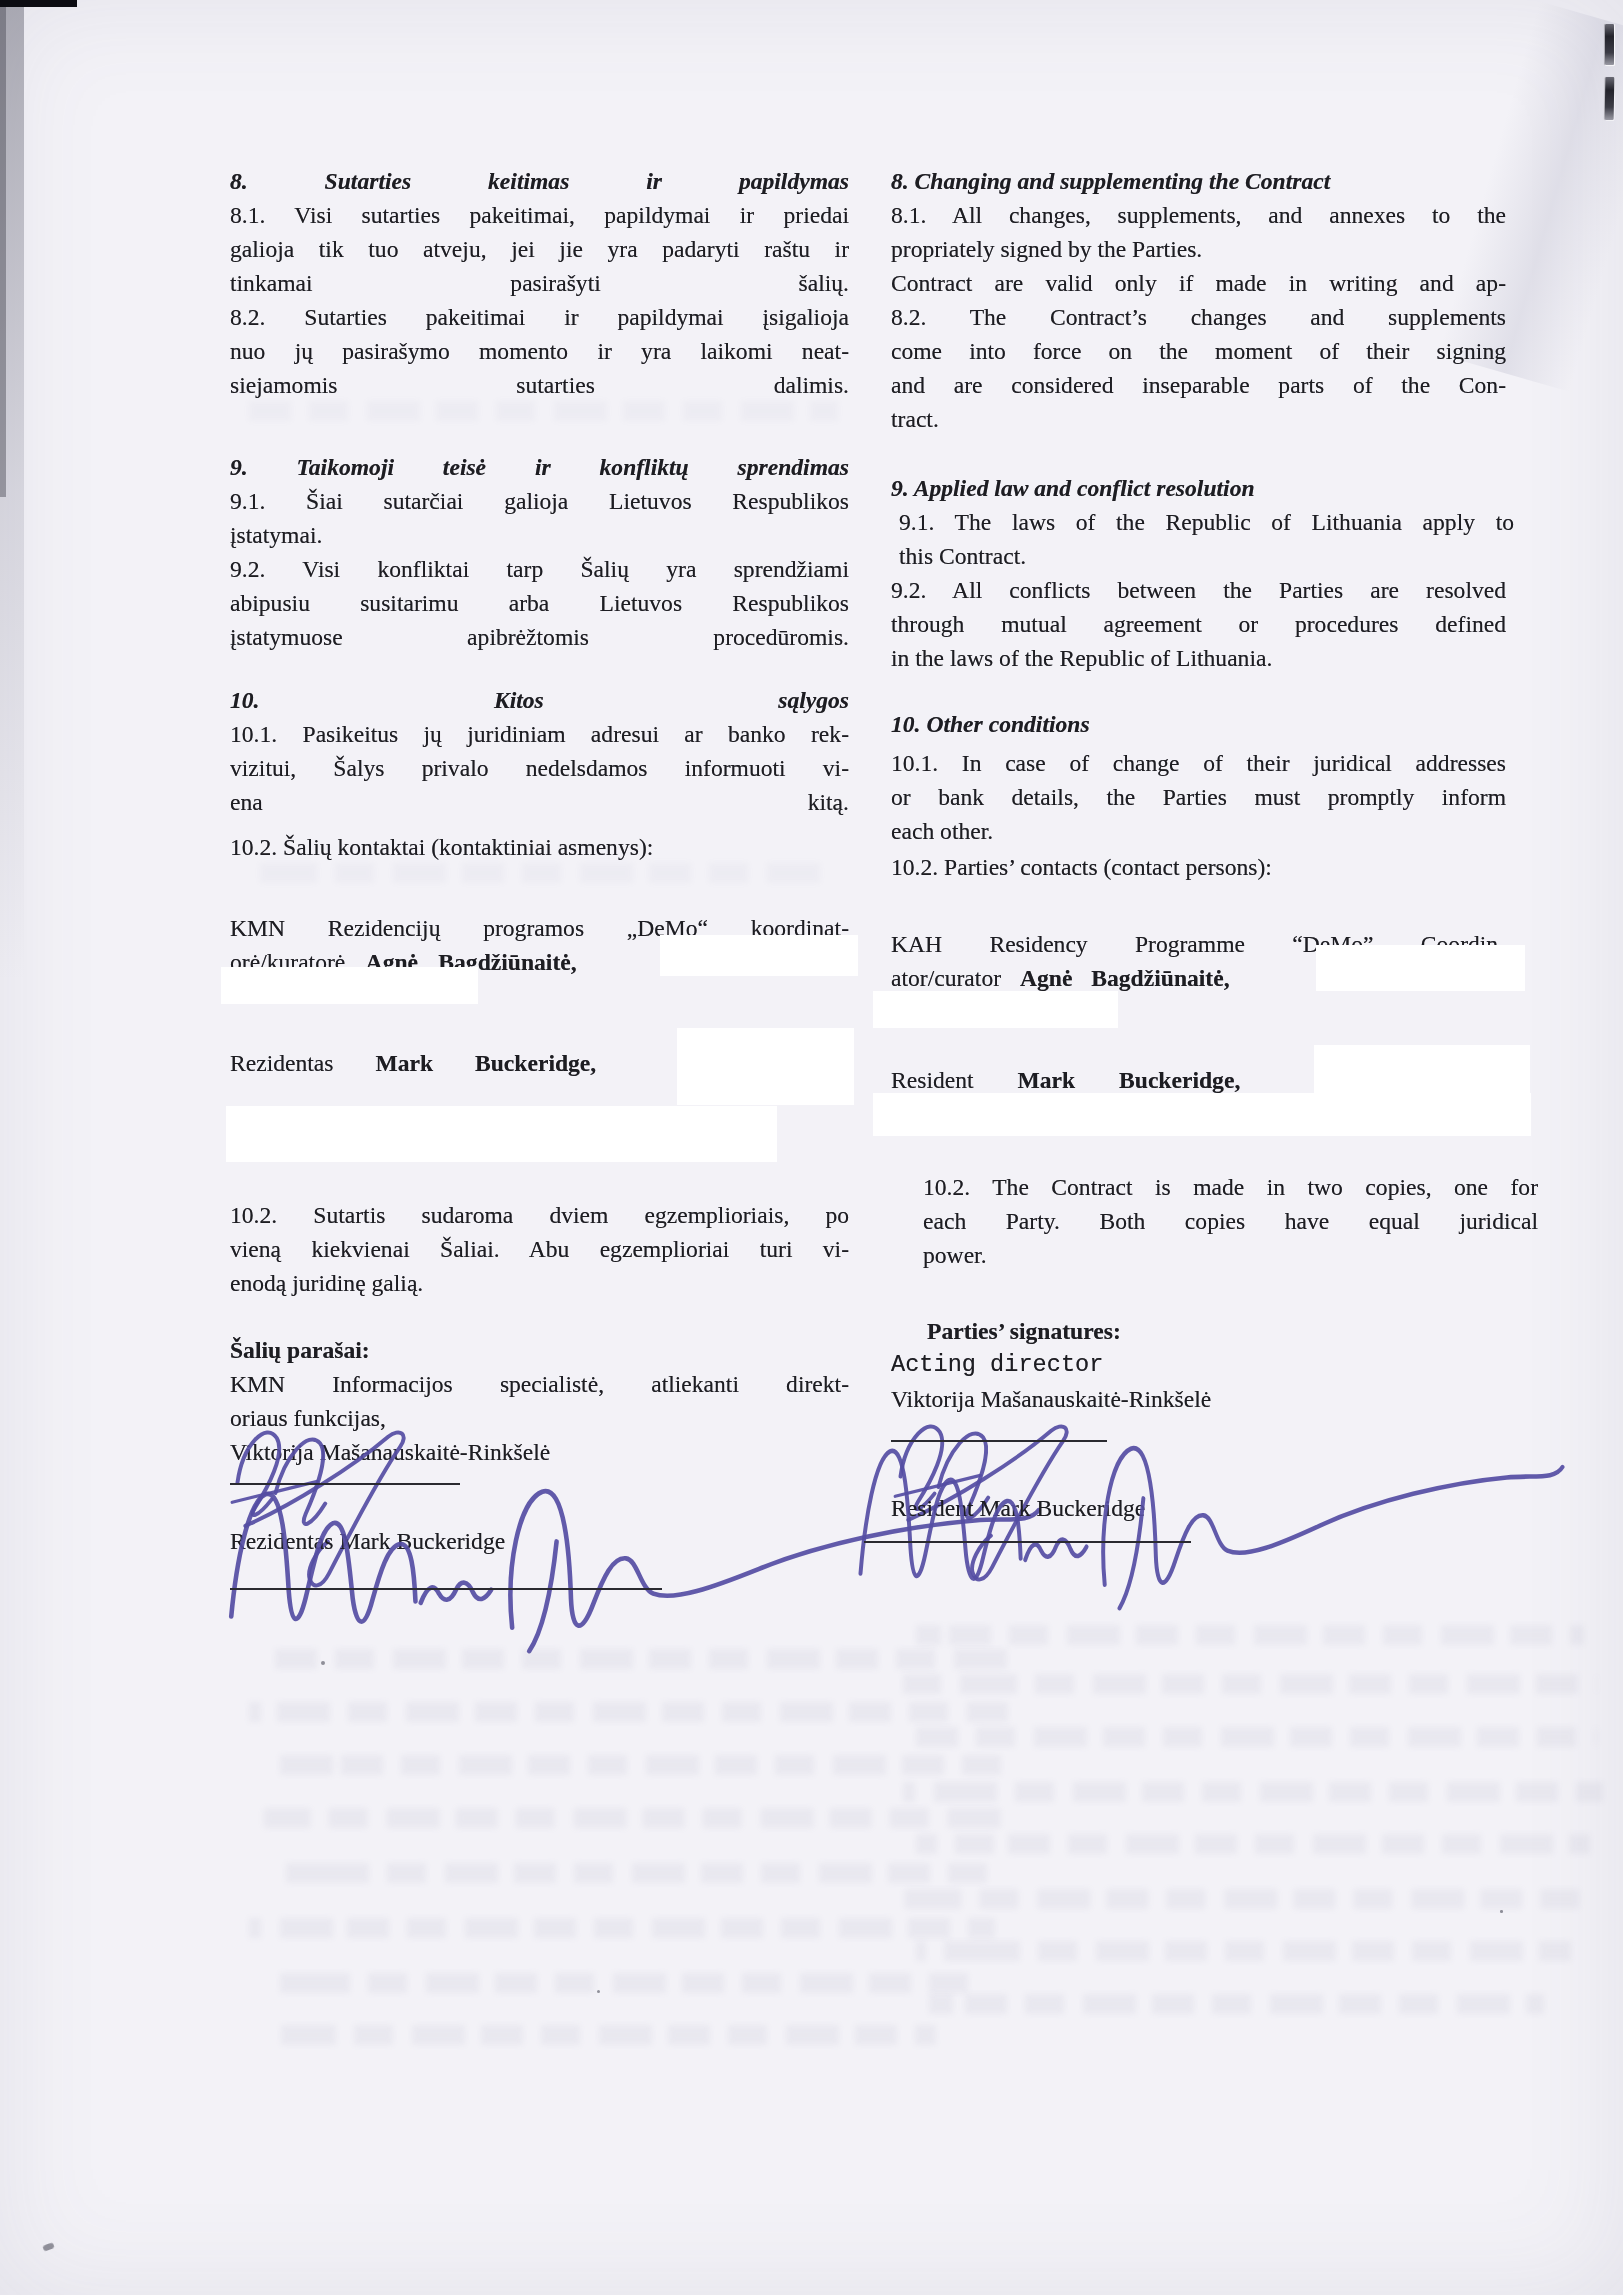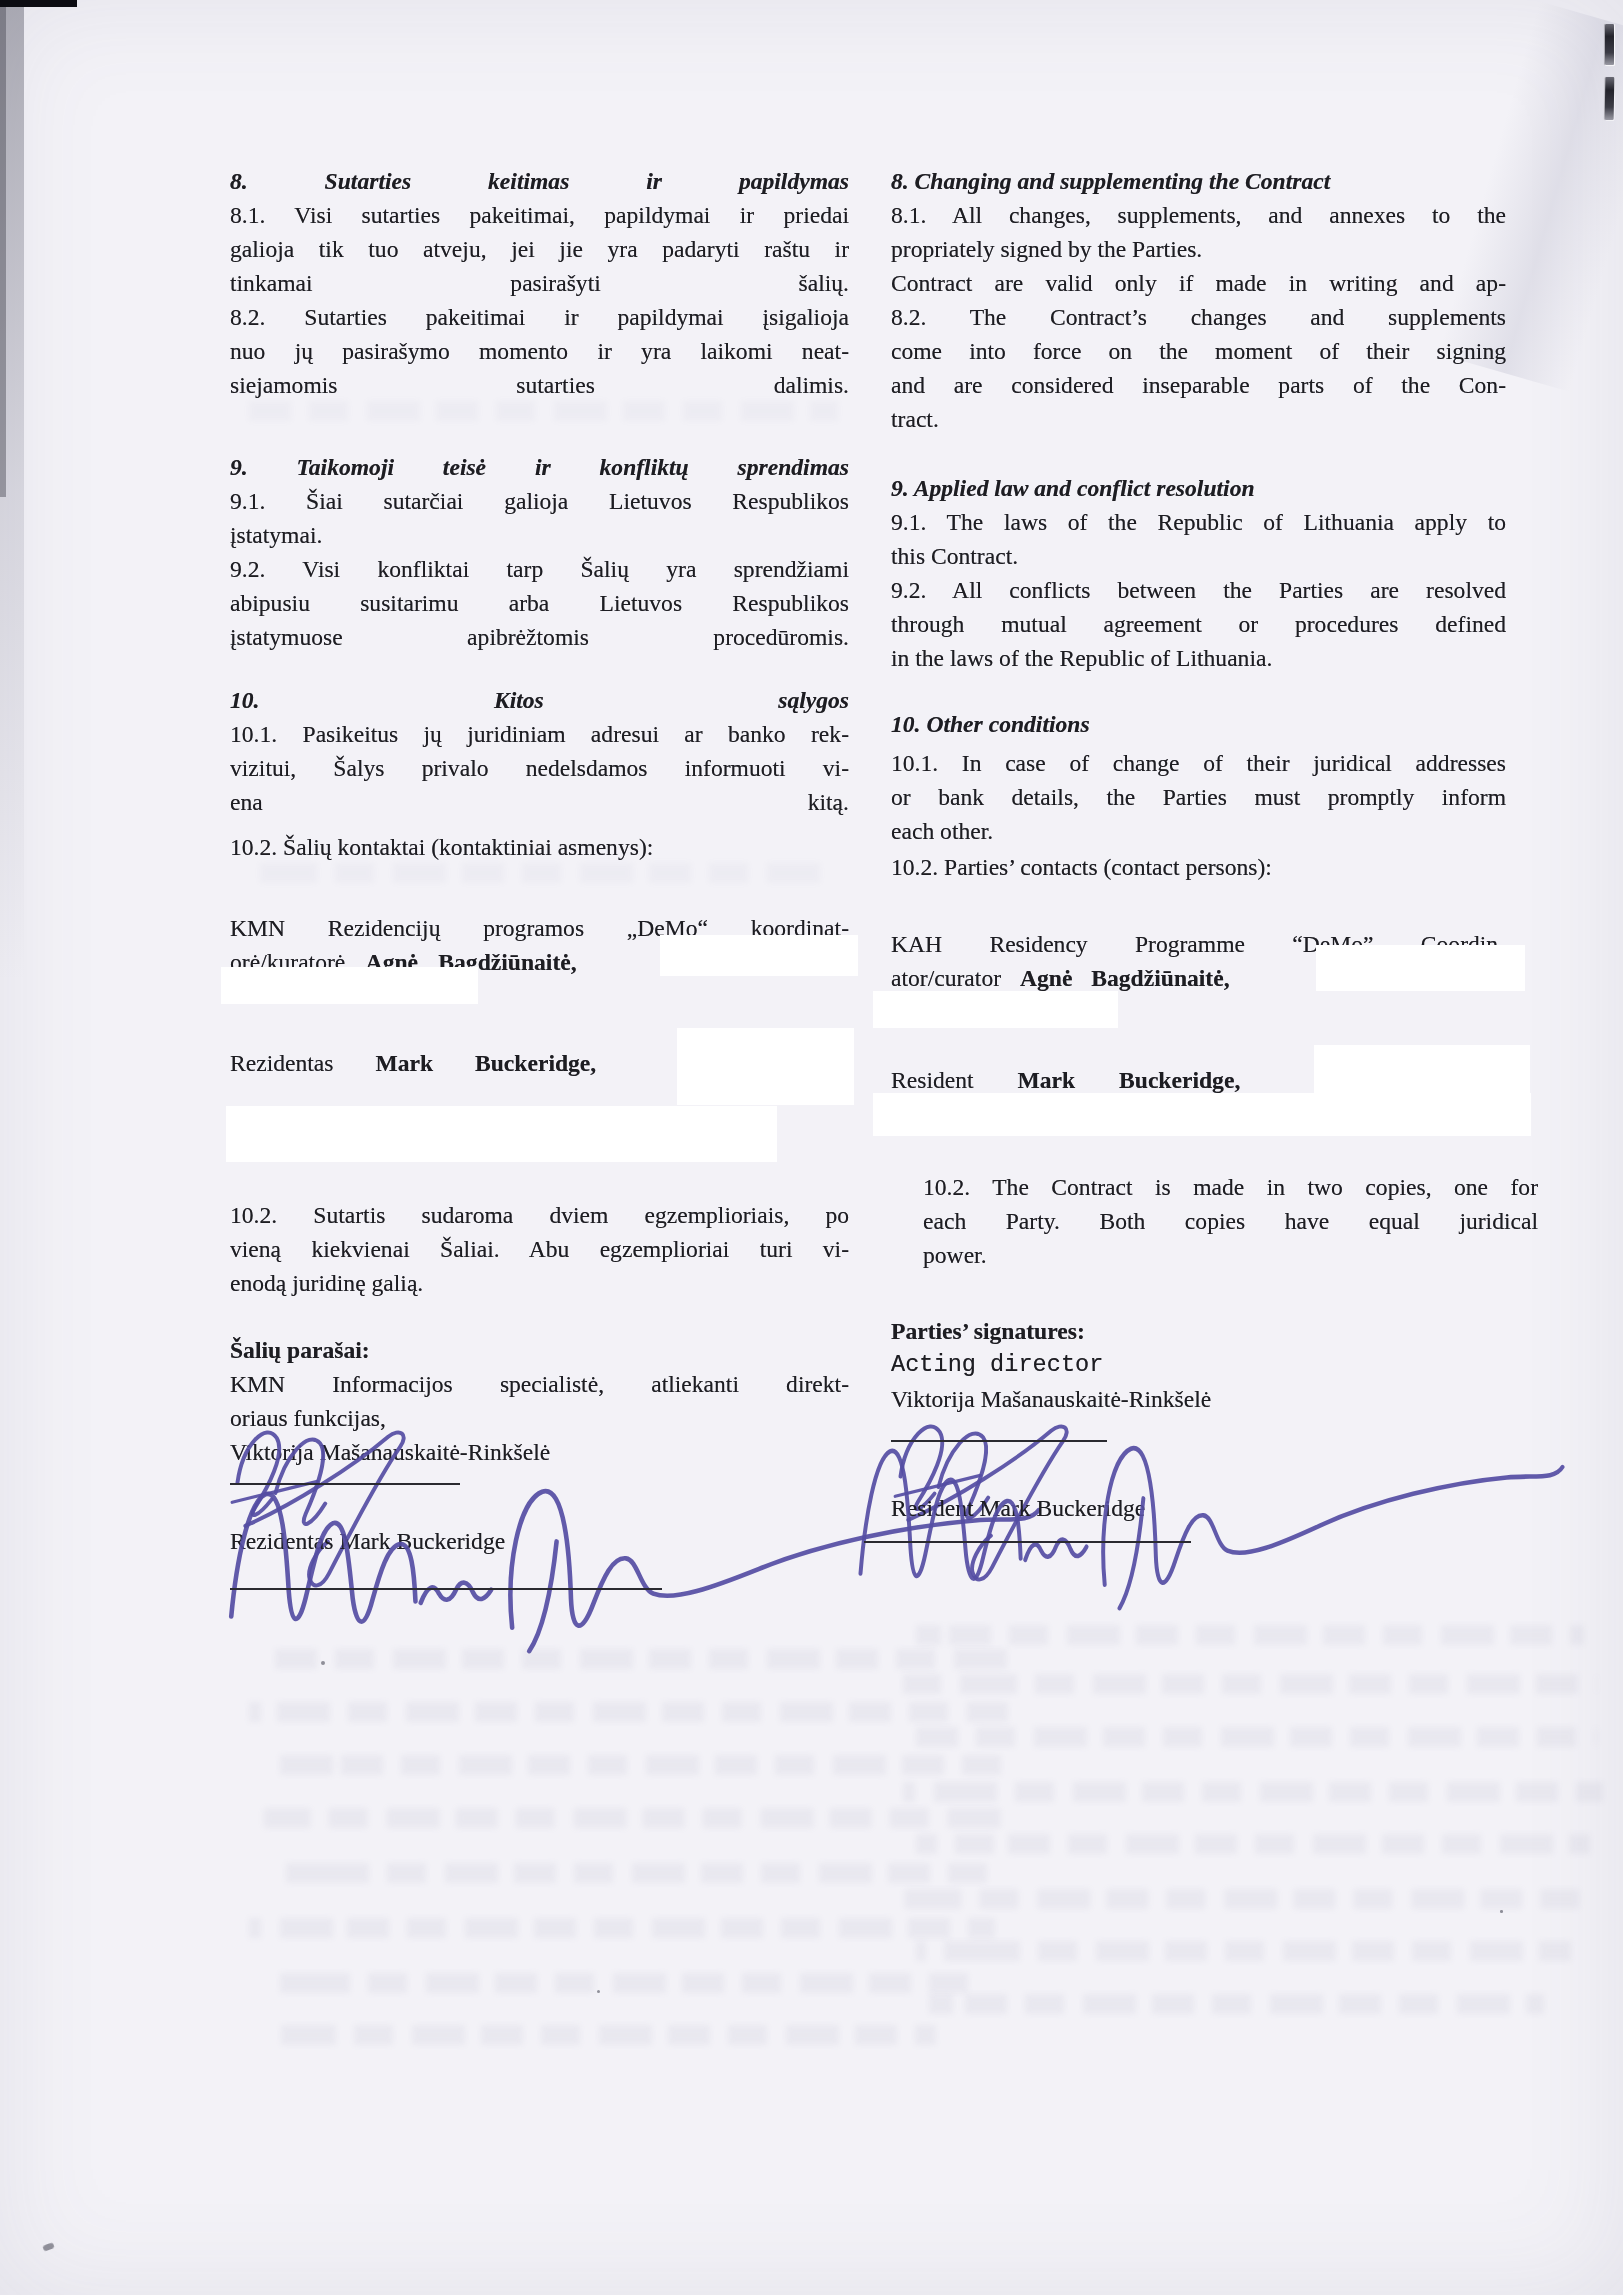--- a/index.html
+++ b/index.html
@@ -157,21 +157,21 @@
   <div class="blk rcol" style="top:300px;">
       <div class="ln">8.2. The Contract’s changes and supplements</div>
       <div class="ln">come into force on the moment of their signing</div>
       <div class="ln">and are considered inseparable parts of the Con-</div>
       <div class="ln last">tract.</div>
     </div>
 
   <div class="blk rcol heading" style="top:471px;">
       <div class="ln last">9. Applied law and conflict resolution</div>
     </div>
-  <div class="blk rcol" style="top:505px;">
+  <div class="blk rcol" style="top:505px;margin-left:8px;">
       <div class="ln">9.1. The laws of the Republic of Lithuania apply to</div>
       <div class="ln last">this Contract.</div>
     </div>
   <div class="blk rcol" style="top:573px;">
       <div class="ln">9.2. All conflicts between the Parties are resolved</div>
       <div class="ln">through mutual agreement or procedures defined</div>
       <div class="ln last">in the laws of the Republic of Lithuania.</div>
     </div>
 
   <div class="blk rcol heading" style="top:707px;">
@@ -202,21 +202,21 @@
   </div>
   <div class="redact" style="left:1314px;top:1045px;width:216px;height:68px;"></div>
   <div class="redact" style="left:873px;top:1093px;width:658px;height:43px;"></div>
 
   <div class="blk rcol" style="top:1170px;margin-left:32px;">
       <div class="ln">10.2. The Contract is made in two copies, one for</div>
       <div class="ln">each Party. Both copies have equal juridical</div>
       <div class="ln last">power.</div>
     </div>
 
-  <div class="blk rcol bold" style="top:1314px;">Parties’ signatures:</div>
+  <div class="blk rcol bold" style="top:1314px;margin-left:36px;">Parties’ signatures:</div>
   <div class="blk rcol" style="top:1348px;font-family:Liberation Mono, monospace;">Acting director</div>
   <div class="blk rcol" style="top:1382px;">Viktorija Mašanauskaitė-Rinkšelė</div>
 
   <svg class="sig" style="left:882px;top:1398px;" width="223" height="190" viewBox="0 0 340 290">
     <path d="M 28 120 C 36 62, 72 26, 88 52 C 102 76, 74 128, 55 158 C 44 176, 58 174, 80 146" stroke-width="6"></path>
     <path d="M 86 136 C 100 80, 136 38, 154 60 C 168 78, 148 132, 132 168 C 122 192, 140 188, 162 152" stroke-width="6"></path>
     <path d="M 40 186 C 112 154, 204 96, 258 50 C 276 36, 290 46, 276 66 C 244 112, 196 204, 168 258 C 157 279, 143 284, 138 266 C 134 252, 148 224, 166 210" stroke-width="6"></path>
     <path d="M 20 150 C 60 140, 110 128, 150 118" stroke-width="5"></path>
   </svg>
   <div class="sigline" style="left:891px;top:1440px;width:216px;"></div>

